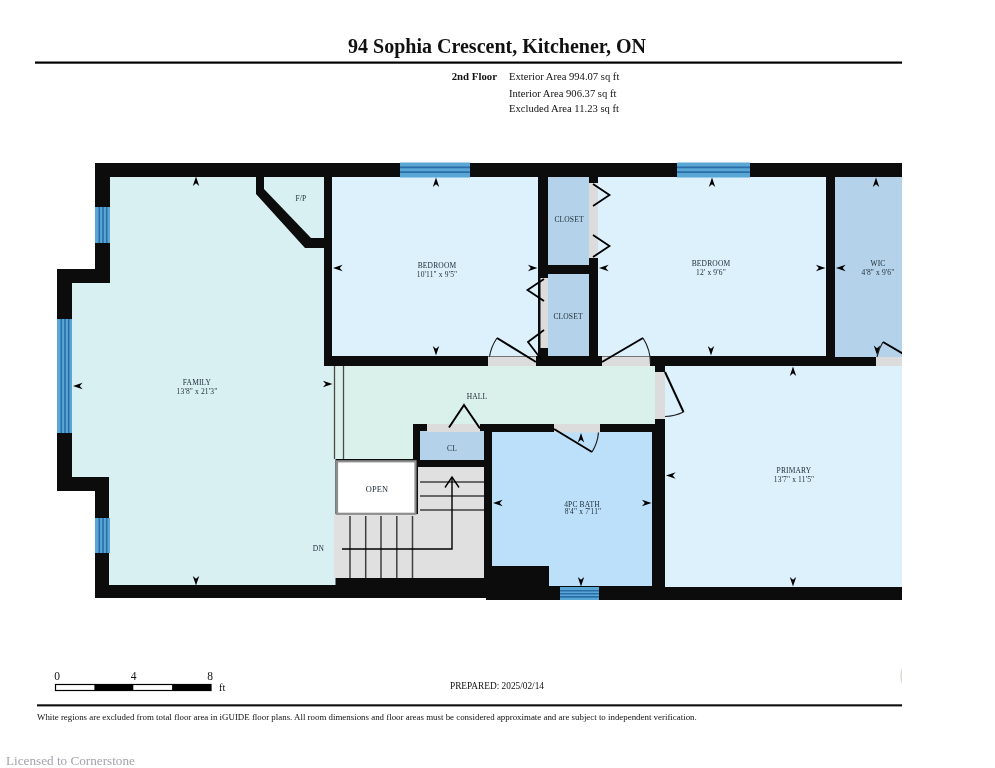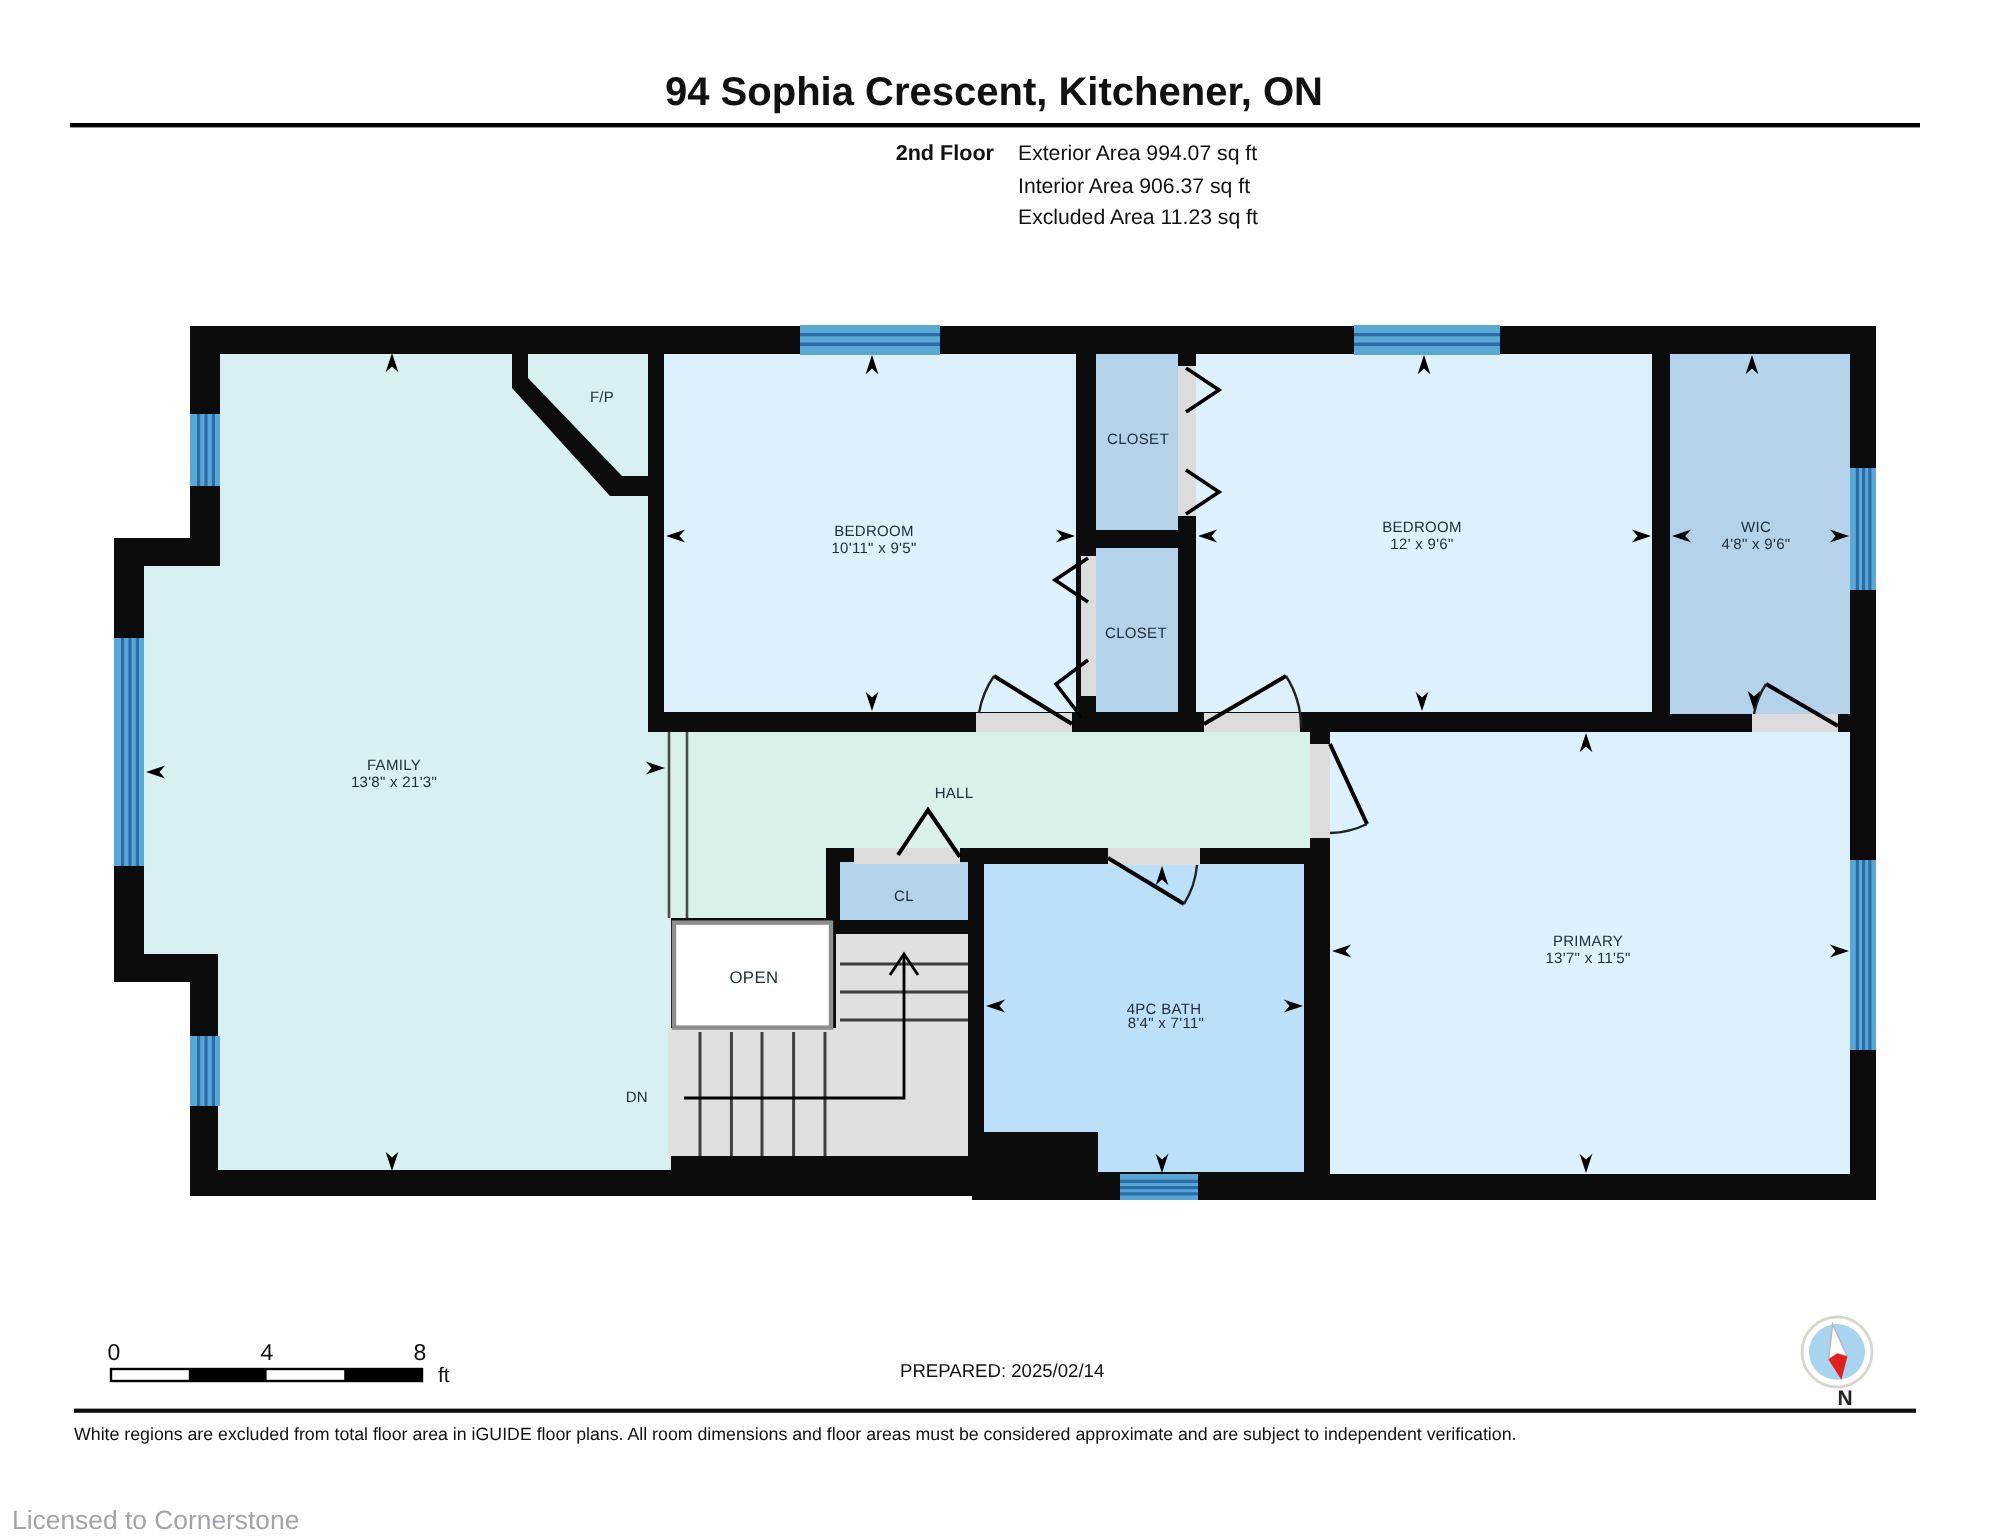--- a/index.html
+++ b/index.html
@@ -1,17 +1,17 @@
 <!DOCTYPE html>
 <html><head>
 <meta charset="utf-8">
 <style>
   html,body{margin:0;padding:0;background:#ffffff;}
-  #page{position:relative;width:995px;height:768px;background:#ffffff;overflow:hidden;
-        font-family:Liberation Sans, sans-serif;}
+  #page{position:relative;width:902px;height:768px;background:#ffffff;overflow:hidden;
+        font-family:Liberation Serif, serif;}
   svg{display:block}
 </style>
 </head>
 <body>
 <div id="page">
 <svg width="995" height="768" viewBox="0 0 995 768" xmlns="http://www.w3.org/2000/svg">
 
 <text x="497" y="52.5" text-anchor="middle" font-size="20" font-weight="bold" fill="#111">94 Sophia Crescent, Kitchener, ON</text>
 
 <rect x="35" y="61.5" width="925" height="2.2" fill="#000"></rect>

